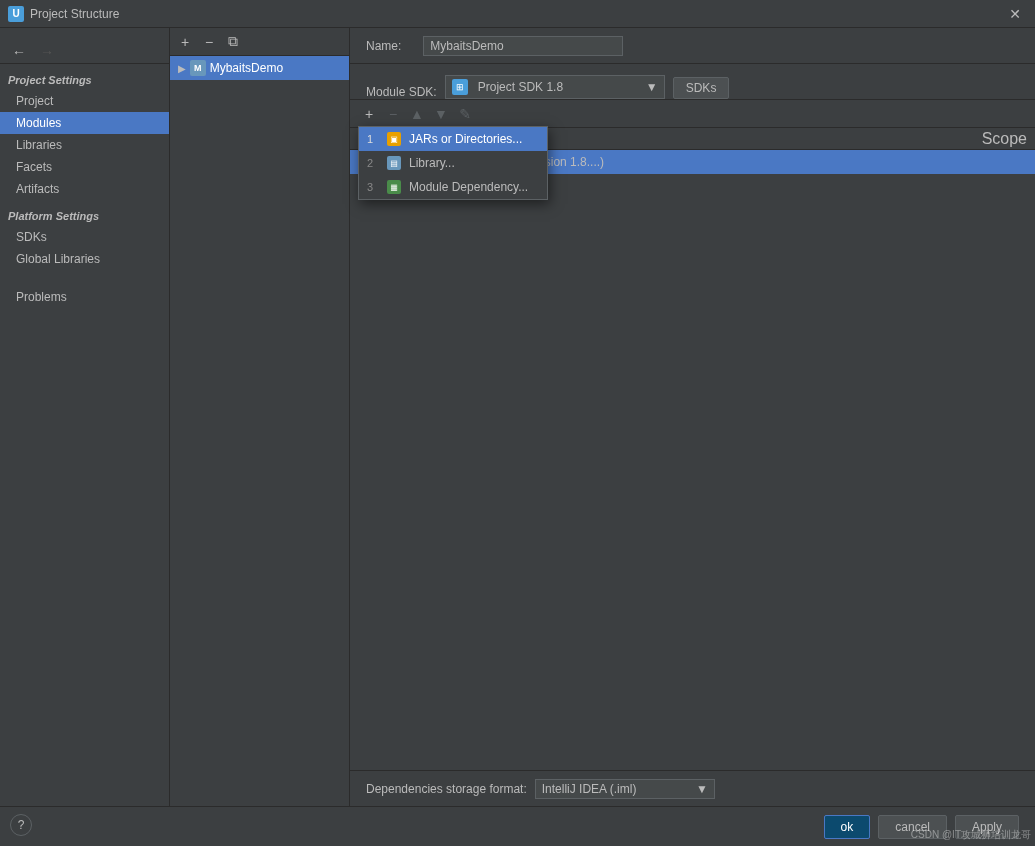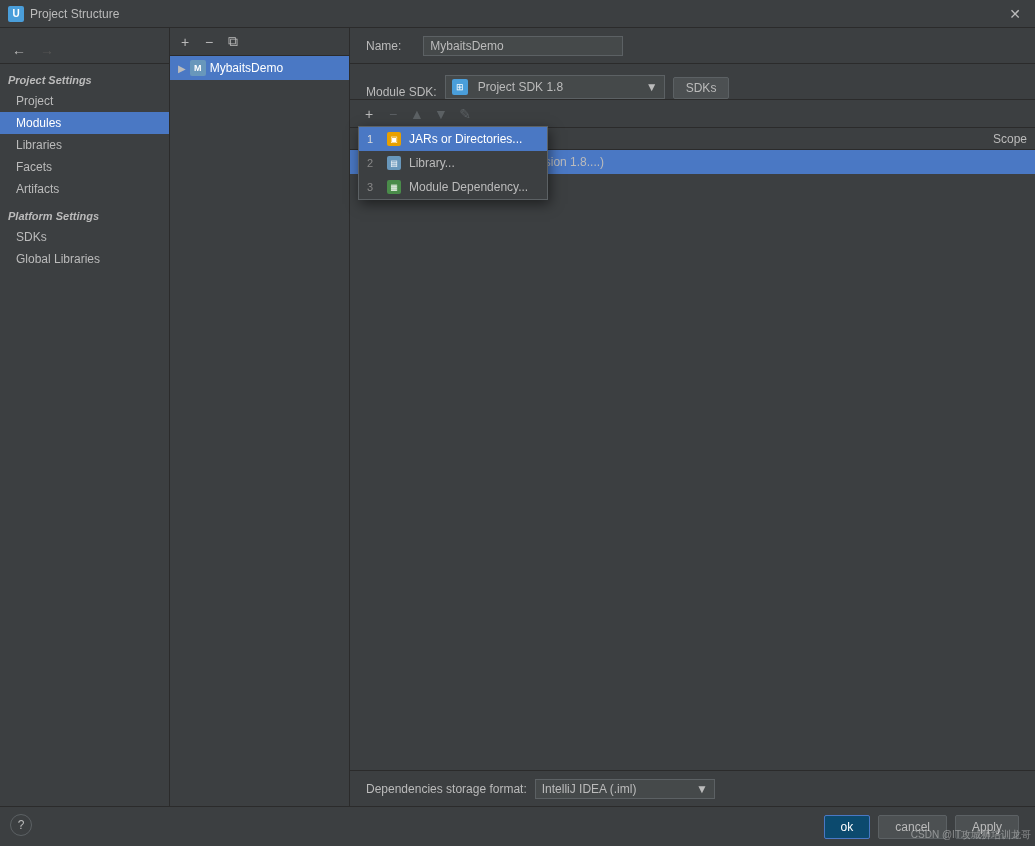--- a/index.html
+++ b/index.html
@@ -261,21 +261,21 @@
       border-bottom: 1px solid #2b2b2b;
       background: #3c3f41;
     }
     .deps-table-header-label {
       color: #bbbbbb;
       font-size: 11px;
     }
     .deps-table-header-scope {
       margin-left: auto;
       color: #bbbbbb;
-      font-size: 12px;
+      font-size: 16px;
     }
 
     .deps-row {
       display: flex;
       height: 24px;
       align-items: center;
       padding: 0 8px;
       gap: 6px;
     }
     .deps-row.selected { background: #4a78c4; }
@@ -428,20 +428,23 @@
     <div class="sidebar-section-header">Platform Settings</div>
 
     <div class="sidebar-nav-row">
       <span>SDKs</span>
     </div>
     <div class="sidebar-nav-row">
       <span>Global Libraries</span>
     </div>
 
     <div style="height:16px;"></div>
+    <div class="sidebar-nav-row">
+      <span>Problems</span>
+    </div>
   </div>
 
   <div class="tree-area">
     <div class="tree-toolbar">
       <div class="tree-toolbar-btn">+</div>
       <div class="tree-toolbar-btn">−</div>
       <div class="tree-toolbar-btn">⧉</div>
     </div>
 
     <div class="tree-item selected">

